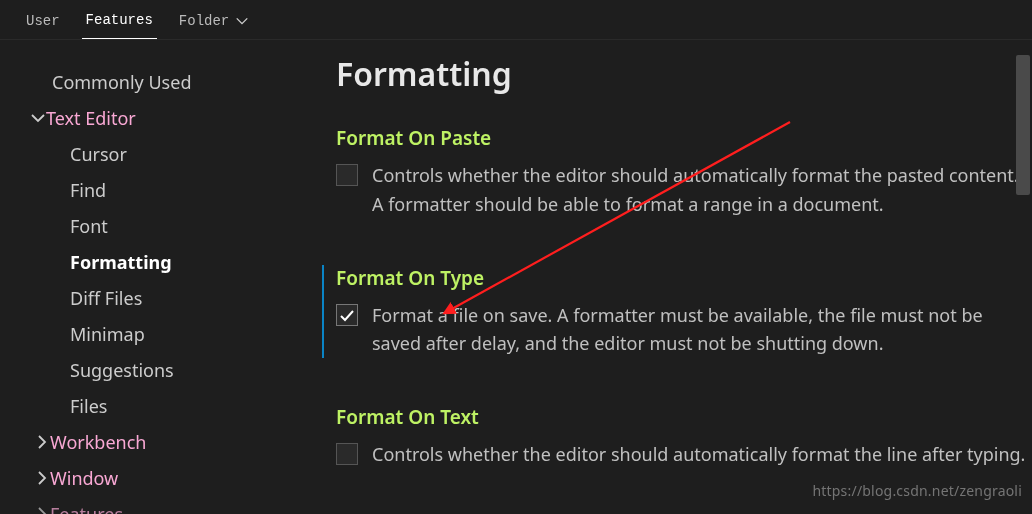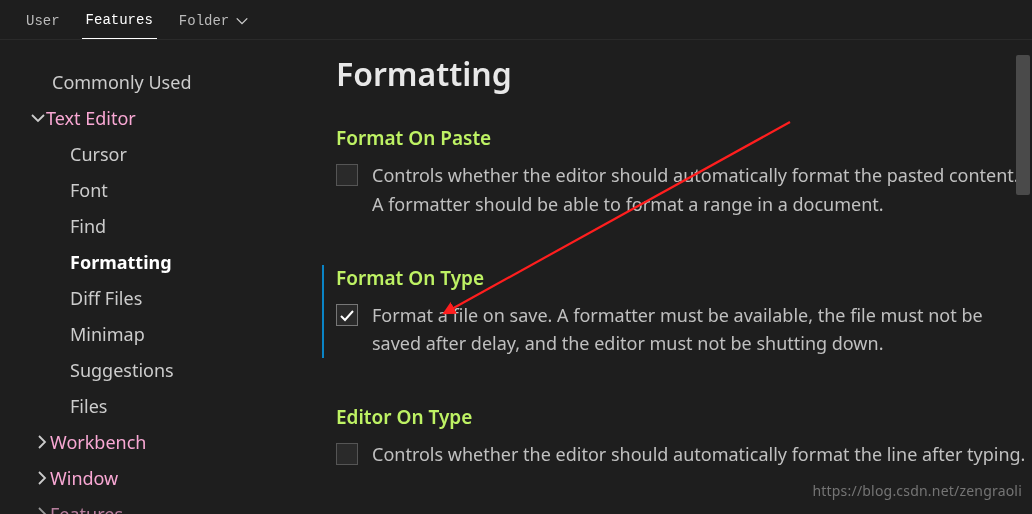--- a/index.html
+++ b/index.html
@@ -111,22 +111,22 @@
     <div class="side-item">Commonly Used</div>
     <div class="side-group">
       <span class="caret">
         <svg viewBox="0 0 16 16" width="16" height="16">
             <path d="M2 5 l6 6 6-6" stroke="#cccccc" stroke-width="1.8" fill="none"></path>
           </svg>
       </span>
       <span>Text Editor</span>
     </div>
     <div class="side-item sub">Cursor</div>
+    <div class="side-item sub">Find</div>
     <div class="side-item sub">Font</div>
-    <div class="side-item sub">Find</div>
     <div class="side-item sub bold">Formatting</div>
     <div class="side-item sub">Diff Files</div>
     <div class="side-item sub">Minimap</div>
     <div class="side-item sub">Suggestions</div>
     <div class="side-item sub">Files</div>
     <div class="side-group collapsed">
       <span class="caret">
         <svg viewBox="0 0 16 16" width="16" height="16">
             <path d="M5 2 l6 6 -6 6" stroke="#cccccc" stroke-width="1.8" fill="none"></path>
           </svg>
@@ -173,21 +173,21 @@
             <svg viewBox="0 0 16 16" width="16" height="16">
                 <path d="M2 8 l4 4 8-9" stroke="#ffffff" stroke-width="2" fill="none"></path>
               </svg>
           </span>
         </div>
         <div class="desc">Format a file on save. A formatter must be available, the file must not be saved after delay, and the editor must not be shutting down.</div>
       </div>
     </div>
 
     <div class="setting">
-      <div class="setting-title">Editor On Type</div>
+      <div class="setting-title">Format On Text</div>
       <div class="setting-body">
         <div class="checkbox">
           
         </div>
         <div class="desc">Controls whether the editor should automatically format the line after typing.</div>
       </div>
     </div>
 
   </div>
 </div>

